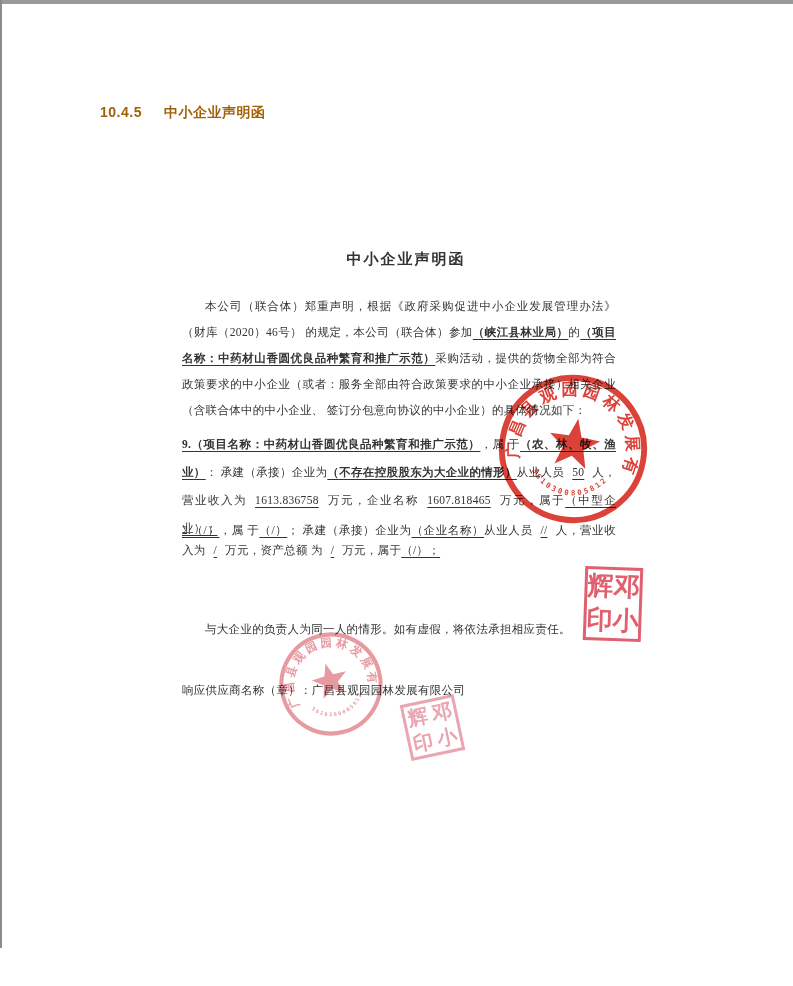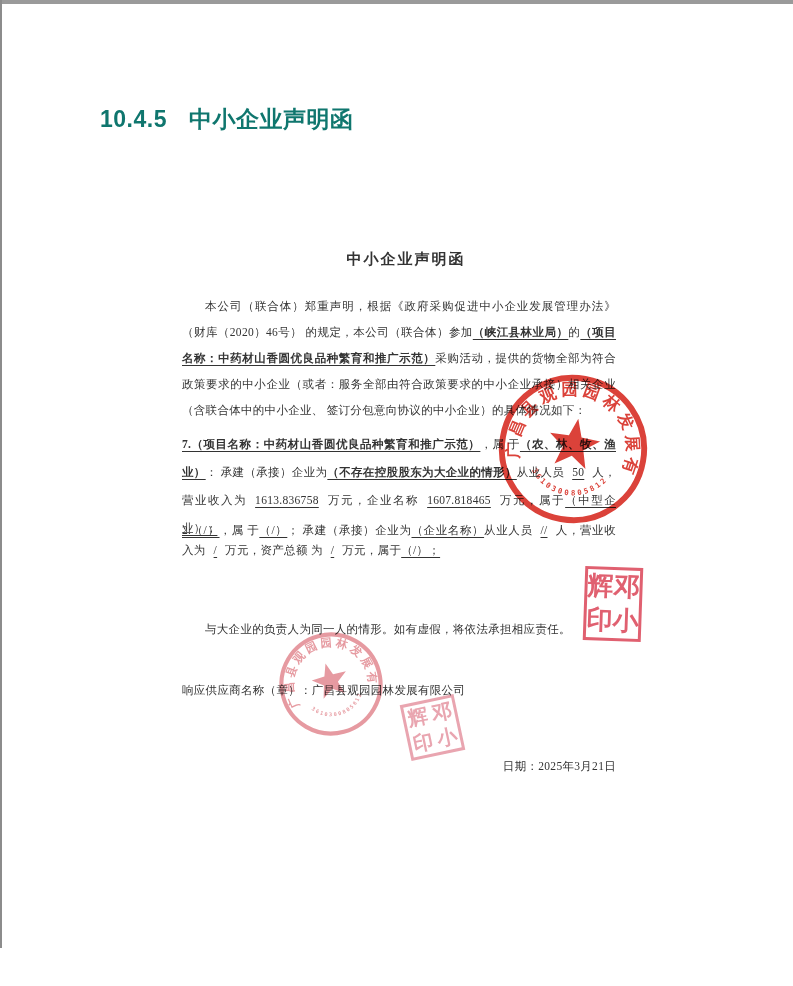--- a/index.html
+++ b/index.html
@@ -7,21 +7,21 @@
   .screen {
     position:relative; width:793px; height:986px; background:#ffffff;
     overflow:hidden; font-family:"Liberation Serif", serif; color:#2b2b2b;
   }
   .top-edge { position:absolute; left:0; top:0; width:793px; height:4px; background:#9a9a9a; }
   .left-edge { position:absolute; left:0; top:0; width:2px; height:948px; background:#8c8c8c; }
 
   .heading {
     position:absolute; left:92px; top:104px;
     font-family:"Liberation Sans", sans-serif; font-weight:bold;
-    font-size:23px; color:#0f766e; letter-spacing:0.5px; white-space:nowrap;
+    font-size:14px; color:#a16207; letter-spacing:0.5px; white-space:nowrap;
   }
   .heading .num { margin-right:14px; }
 
   .doc-title {
     position:absolute; left:190px; top:250px; width:432px;
     text-align:center; font-weight:bold; font-size:15px; color:#333;
     letter-spacing:2px;
   }
 
   .para {
@@ -77,36 +77,35 @@
     <span class="num">10.4.5</span><span>中小企业声明函</span>
   </div>
 
   <div class="doc-title">中小企业声明函</div>
 
   <p class="para p1 indent">
     <span>本公司（联合体）郑重声明，根据《政府采购促进中小企业发展管理办法》 （财库（2020）46号）  的规定，本公司（联合体）参加</span><span class="bu">（峡江县林业局）</span><span>的</span><span class="bu">（项目名称：中药材山香圆优良品种繁育和推广示范）</span><span>采购活动，提供的货物全部为符合政策要求的中小企业（或者：服务全部由符合政策要求的中小企业承接）相关企业（含联合体中的中小企业、 签订分包意向协议的中小企业）的具体情况如下：</span>
   </p>
 
   <p class="para item1">
-    <span class="bu">7.（项目名称：中药材山香圆优良品种繁育和推广示范）</span><span>，属 于</span><span class="bu">（农、林、牧、渔业）</span><span>： 承建（承接）企业为</span><span class="bu">（不存在控股股东为大企业的情形）</span><span>从业人员</span><span class="u num">50</span><span>人，营业收入为</span><span class="u num">1613.836758</span><span>万元，企业名称</span><span class="u num">1607.818465</span><span>万元，属于</span><span class="u">（中型企业）；</span>
+    <span class="bu">9.（项目名称：中药材山香圆优良品种繁育和推广示范）</span><span>，属 于</span><span class="bu">（农、林、牧、渔业）</span><span>： 承建（承接）企业为</span><span class="bu">（不存在控股股东为大企业的情形）</span><span>从业人员</span><span class="u num">50</span><span>人，营业收入为</span><span class="u num">1613.836758</span><span>万元，企业名称</span><span class="u num">1607.818465</span><span>万元，属于</span><span class="u">（中型企业）；</span>
   </p>
 
   <p class="para item2">
     <span class="u">2.（/）</span><span>，属 于</span><span class="u">（/）</span><span>； 承建（承接）企业为</span><span class="u">（企业名称）</span><span>从业人员</span><span class="u num">//</span><span>人，营业收入为</span><span class="u num">/</span><span>万元，资产总额 为</span><span class="u num">/</span><span>万元，属于</span><span class="u">（/）；</span>
   </p>
 
 
   <p class="para p4 indent">与大企业的负责人为同一人的情形。如有虚假，将依法承担相应责任。</p>
 
   <p class="para supplier-line">
     <span>响应供应商名称（章）：</span><span>广昌县观园园林发展有限公司</span>
   </p>
 
 
-  <p class="para date-line">日期：2025年3月21日</p>
 
 
   <svg class="stamp round-stamp-1" width="158" height="158" viewBox="0 0 160 160">
     <circle cx="80" cy="80" r="72" fill="none" stroke="#d6281e" stroke-width="6"></circle>
     <polygon fill="#d6281e" points="80,49 86.5,67.1 105.7,67.7 90.5,79.4 95.9,97.8 80,87 64.1,97.8 69.5,79.4 54.3,67.7 73.5,67.1"></polygon>
     <defs>
       <path id="a1t" d="M 28.3,98.8 A 55,55 0 1 1 131.7,98.8" fill="none"></path>
       <path id="a1d" d="M 39.3,103.5 A 47,47 0 0 0 120.7,103.5" fill="none"></path>
     </defs>
     <text font-size="16.5" font-weight="bold" fill="#d6281e" letter-spacing="4.5" font-family="Liberation Serif, serif">

